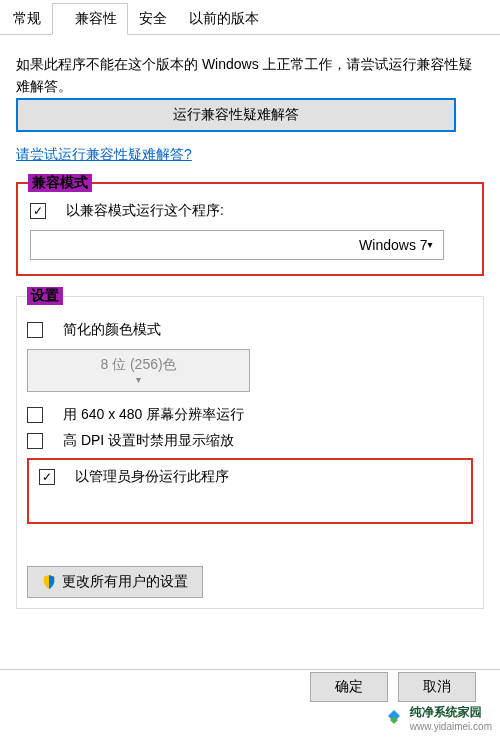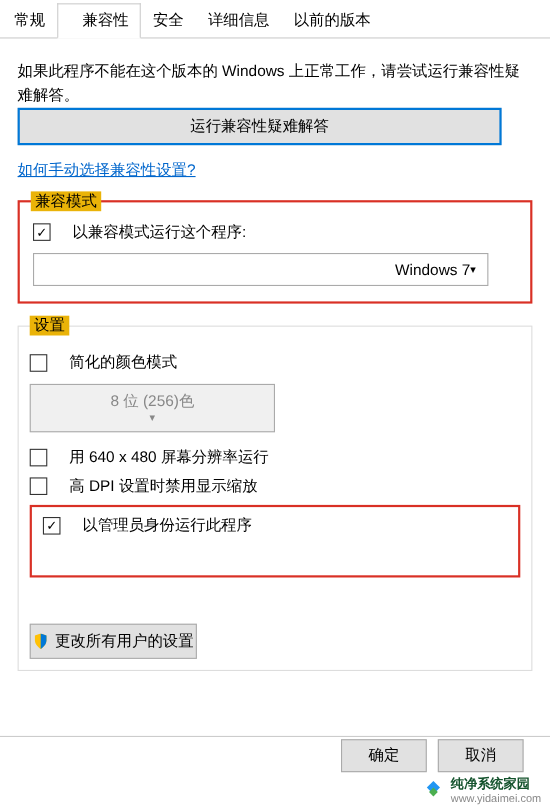--- a/index.html
+++ b/index.html
@@ -57,23 +57,24 @@
   text-decoration: underline;
   cursor: pointer;
   font-size: 14px;
   display: inline-block;
   margin-bottom: 18px;
 }
 .groupbox-title {
   position: absolute;
   top: -10px;
   left: 10px;
-  background: #eab308;
+  background: #a21caf;
   padding: 0 4px;
   font-size: 14px;
+  font-weight: bold;
 }
 .red-box {
   border: 2px solid #d93025;
   padding: 10px 12px 14px 12px;
   margin-bottom: 20px;
   position: relative;
 }
 .checkbox-row {
   display: flex;
   align-items: center;
@@ -119,21 +120,21 @@
 }
 .settings-group {
   border: 1px solid #ddd;
   padding: 16px 10px 10px 10px;
   position: relative;
 }
 .all-users-btn {
   display: inline-flex;
   align-items: center;
   gap: 6px;
-  padding: 6px 2px;
+  padding: 6px 14px;
   background: #e1e1e1;
   border: 1px solid #aaa;
   cursor: pointer;
   font-size: 14px;
   margin-top: 42px;
 }
 .shield-icon {
   width: 14px;
   height: 14px;
 }
@@ -181,31 +182,30 @@
 }
 .spacer { height: 6px; }
 </style>
 </head>
 <body>
 
 <div class="tabs">
   <div class="tab">常规</div>
   <div class="tab active">兼容性</div>
   <div class="tab">安全</div>
-  <div class="tab">详细信息</div>
   <div class="tab">以前的版本</div>
 </div>
 
 <div class="content">
 
   <div class="intro-text">如果此程序不能在这个版本的 Windows 上正常工作，请尝试运行兼容性疑难解答。</div>
 
   <button class="troubleshoot-btn">运行兼容性疑难解答</button>
 
-  <a class="link">如何手动选择兼容性设置?</a>
+  <a class="link">请尝试运行兼容性疑难解答?</a>
 
   <div class="red-box">
     <span class="groupbox-title">兼容模式</span>
     <div class="checkbox-row">
       <span class="checkbox checked"></span>
       <span>以兼容模式运行这个程序:</span>
     </div>
     <div class="select">
       <span>Windows 7</span>
       <span class="chevron">▾</span>

